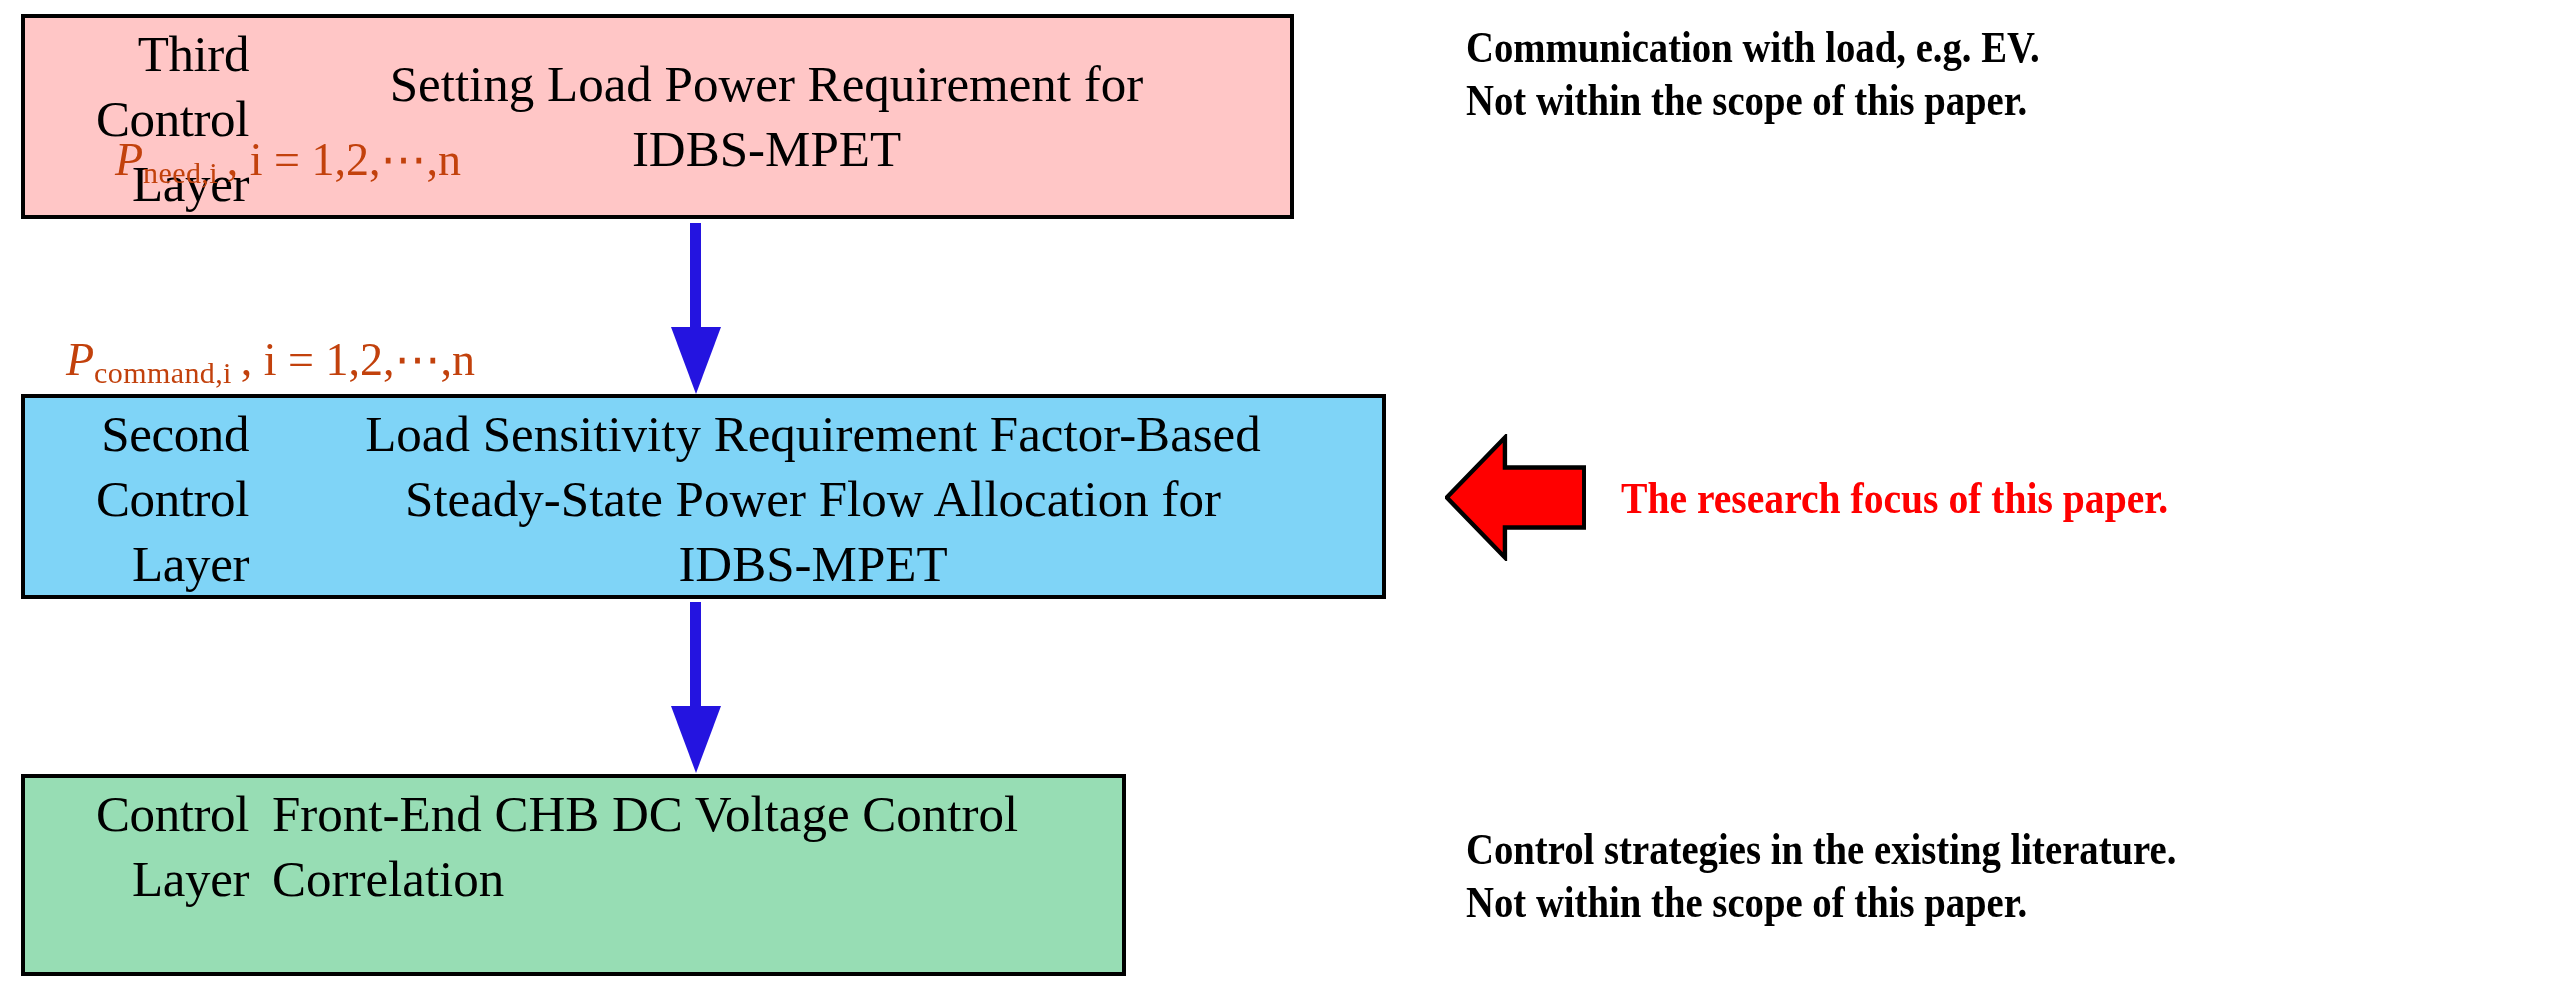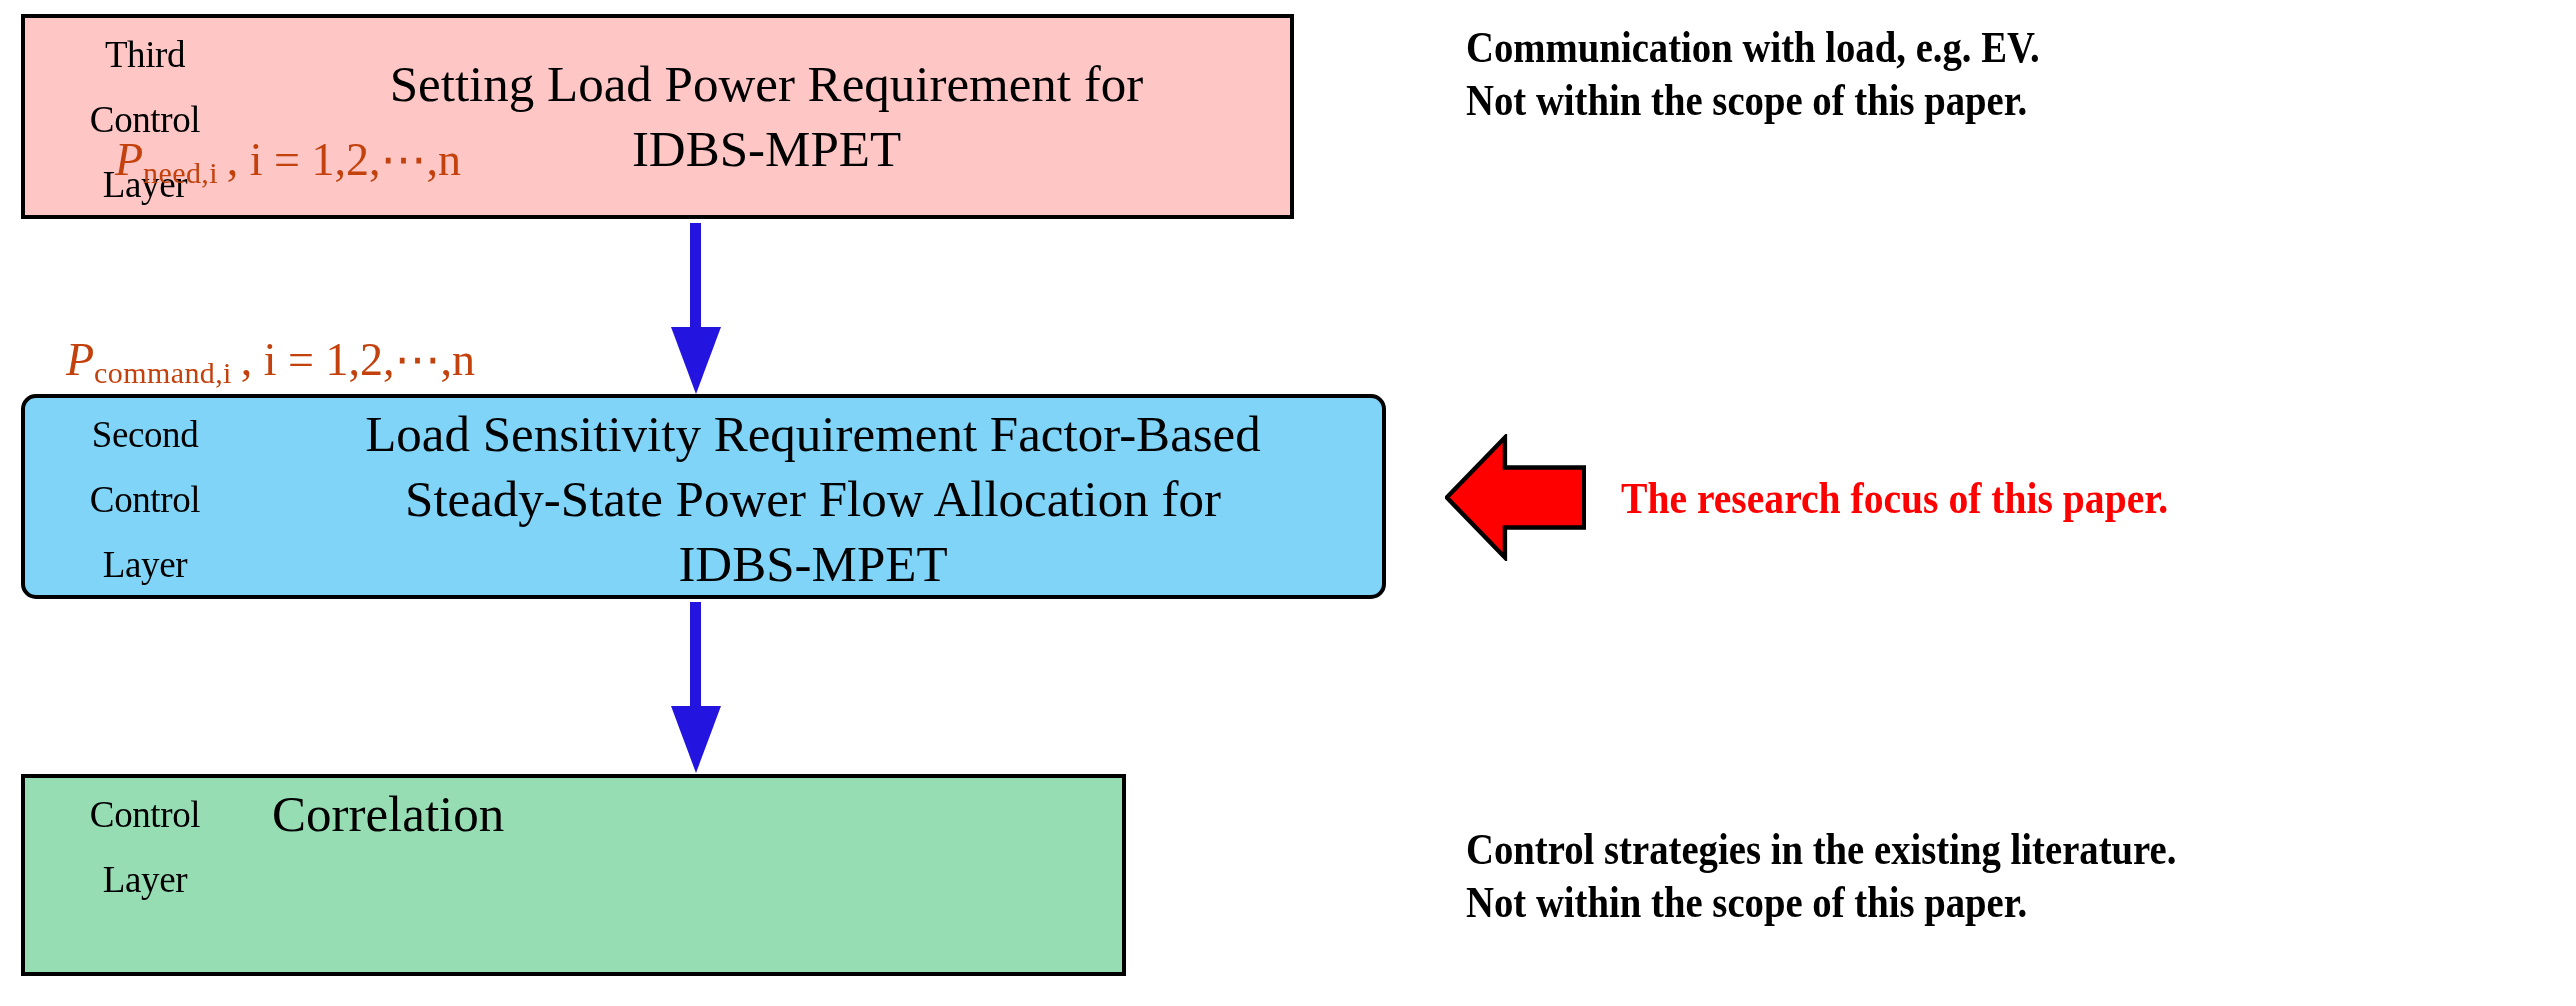--- a/index.html
+++ b/index.html
@@ -31,36 +31,35 @@
   }
   #box-third {
     left: 21px;  top: 14px;
     width: 1273px; height: 205px;
     background: #FFC6C6;
   }
   #box-second {
     left: 21px;  top: 394px;
     width: 1365px; height: 205px;
     background: #7FD4F7;
-    border-radius: 15px;
   }
   #box-first {
     left: 21px;  top: 774px;
     width: 1105px; height: 202px;
     background: #97DDB4;
   }
 
   
   .layer-name {
     position: absolute;
     left: 16px;
     top: 3.5px;
     width: 208px;
-    text-align: center;
-    font-size: 37px;
+    text-align: right;
+    font-size: 51px;
     line-height: 65px;
     color: #000;
     letter-spacing: -0.4px;
   }
   .layer-name div { white-space: nowrap; }
 
   
   .layer-title {
     position: absolute;
     font-size: 51px;
@@ -220,20 +219,21 @@
   <div class="math-label" id="math-2">
     <span class="var">P</span><span class="sub">command,i</span><span class="gap"></span><span class="var-rest">, i = 1,2,⋯,n</span>
   </div>
 
   <div class="layer-box" id="box-first">
     <div class="layer-name">
       <div>Control</div>
       <div>Layer</div>
     </div>
     <div class="layer-title" id="title-first">
+      <div>Front-End CHB DC Voltage Control</div>
       <div>Correlation</div>
     </div>
   </div>
 
   <svg id="red-arrow" viewBox="0 0 160 144">
     <polygon points="2,72 68,4 68,38 158,38 158,106 68,106 68,140" fill="#FF0000" stroke="#000000" stroke-width="5" stroke-linejoin="miter"></polygon>
   </svg>
 
   <div class="note" id="note-top">
     <div>Communication with load, e.g. EV.</div>

